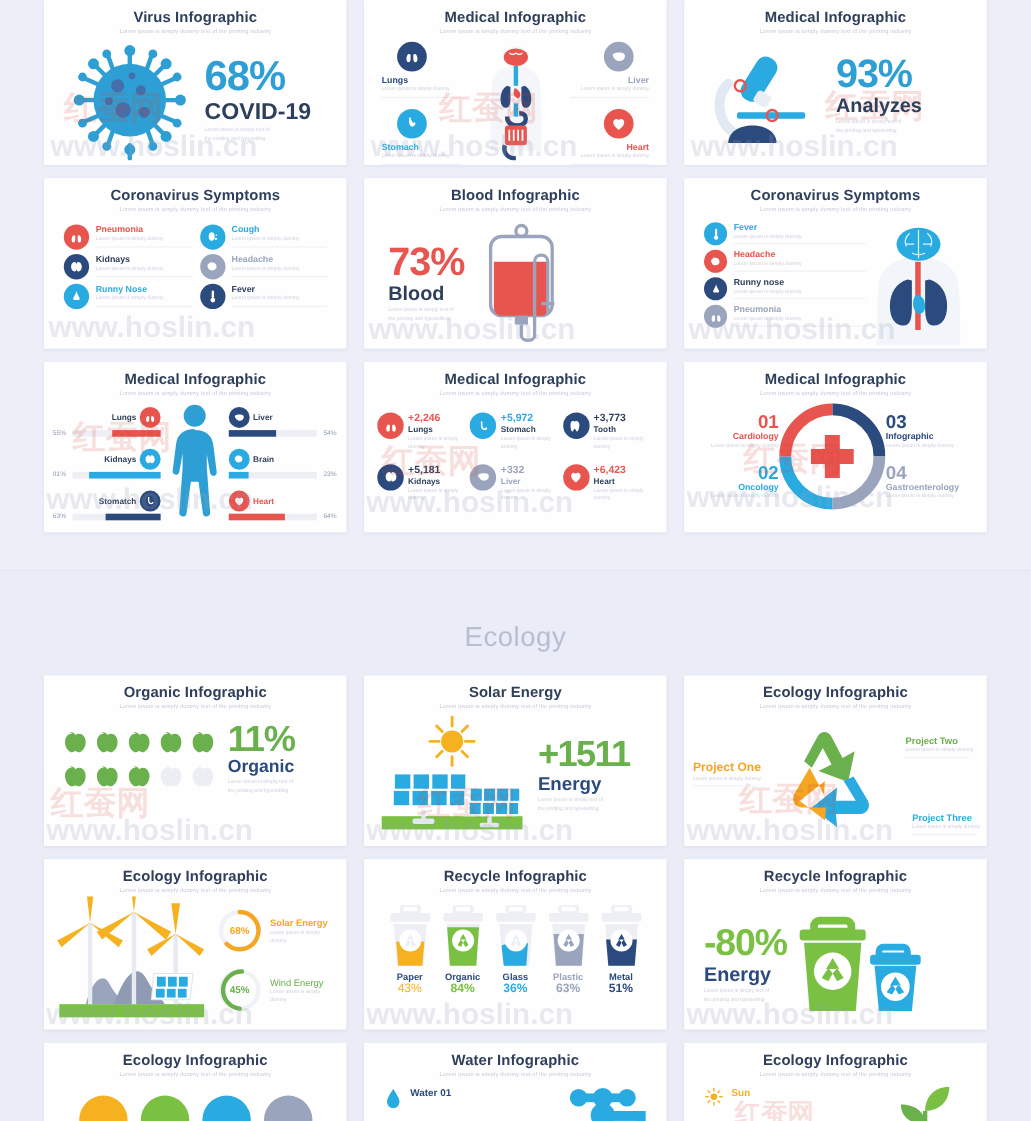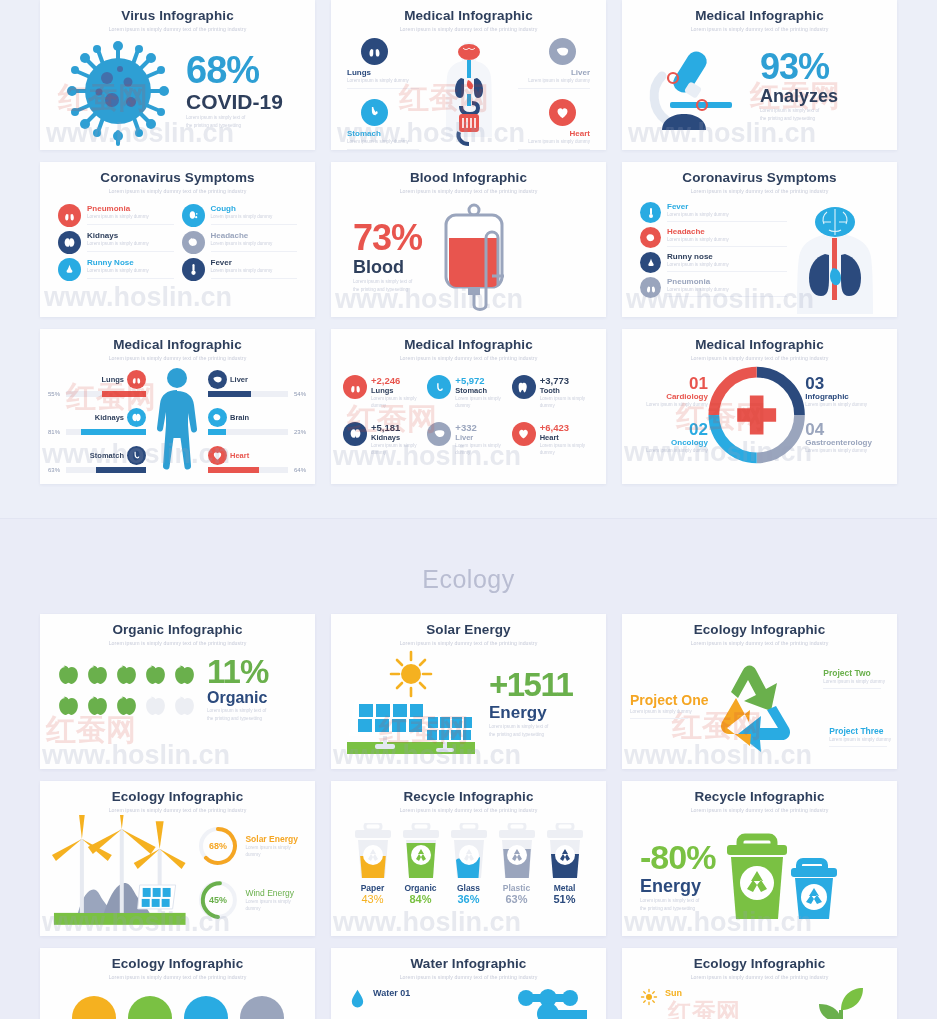--- a/index.html
+++ b/index.html
@@ -786,30 +786,30 @@
           <div class="wm-t wm-red" style="left:50px;top:92px">红蚕网</div>
           <div class="wm-t wm-gray" style="left:2px;top:126px">www.hoslin.cn</div>
         </div>
         <div style="position:relative;height:118px">
           <svg width="130" height="112" viewBox="0 0 130 112" style="position:absolute;left:72px;top:2px">
             <path d="M37 44l12-22c3-6 10-6 13 0l10 19 11-6-6 28-27-10 12-6-8-15-10 18z" fill="#6ab04c"></path>
             <path d="M88 52l13 22c3 6-1 12-7 12H72l1 12-23-18 23-18-1 12h18l-11-18z" fill="#29abe2" transform="translate(-6,6)"></path>
             <path d="M38 52L24 76c-3 6 1 12 7 12h22l-1 12-23-18 23-18-1 12" fill="#f5a623" transform="translate(4,-2)"></path>
           </svg>
           <div style="position:absolute;left:8px;top:46px;z-index:6">
-            <div style="font-size:14px;font-weight:700;color:#f5a623">Project One</div>
+            <div style="font-size:11px;font-weight:700;color:#f5a623">Project One</div>
             <div class="mini">Lorem ipsum is simply dummy</div>
             <div style="height:1px;background:#eef0f6;margin-top:2px;width:58px"></div>
           </div>
           <div style="position:absolute;right:12px;top:22px;z-index:6">
             <div style="font-size:8.5px;font-weight:700;color:#6ab04c">Project Two</div>
             <div class="mini">Lorem ipsum is simply dummy</div>
             <div style="height:1px;background:#eef0f6;margin-top:2px;width:58px"></div>
           </div>
-          <div style="position:absolute;right:6px;top:80px;z-index:6">
+          <div style="position:absolute;right:6px;top:92px;z-index:6">
             <div style="font-size:8.5px;font-weight:700;color:#29abe2">Project Three</div>
             <div class="mini">Lorem ipsum is simply dummy</div>
             <div style="height:1px;background:#eef0f6;margin-top:2px;width:58px"></div>
           </div>
         </div>
       </div>
     </div>
 
     <div class="grid">
 

